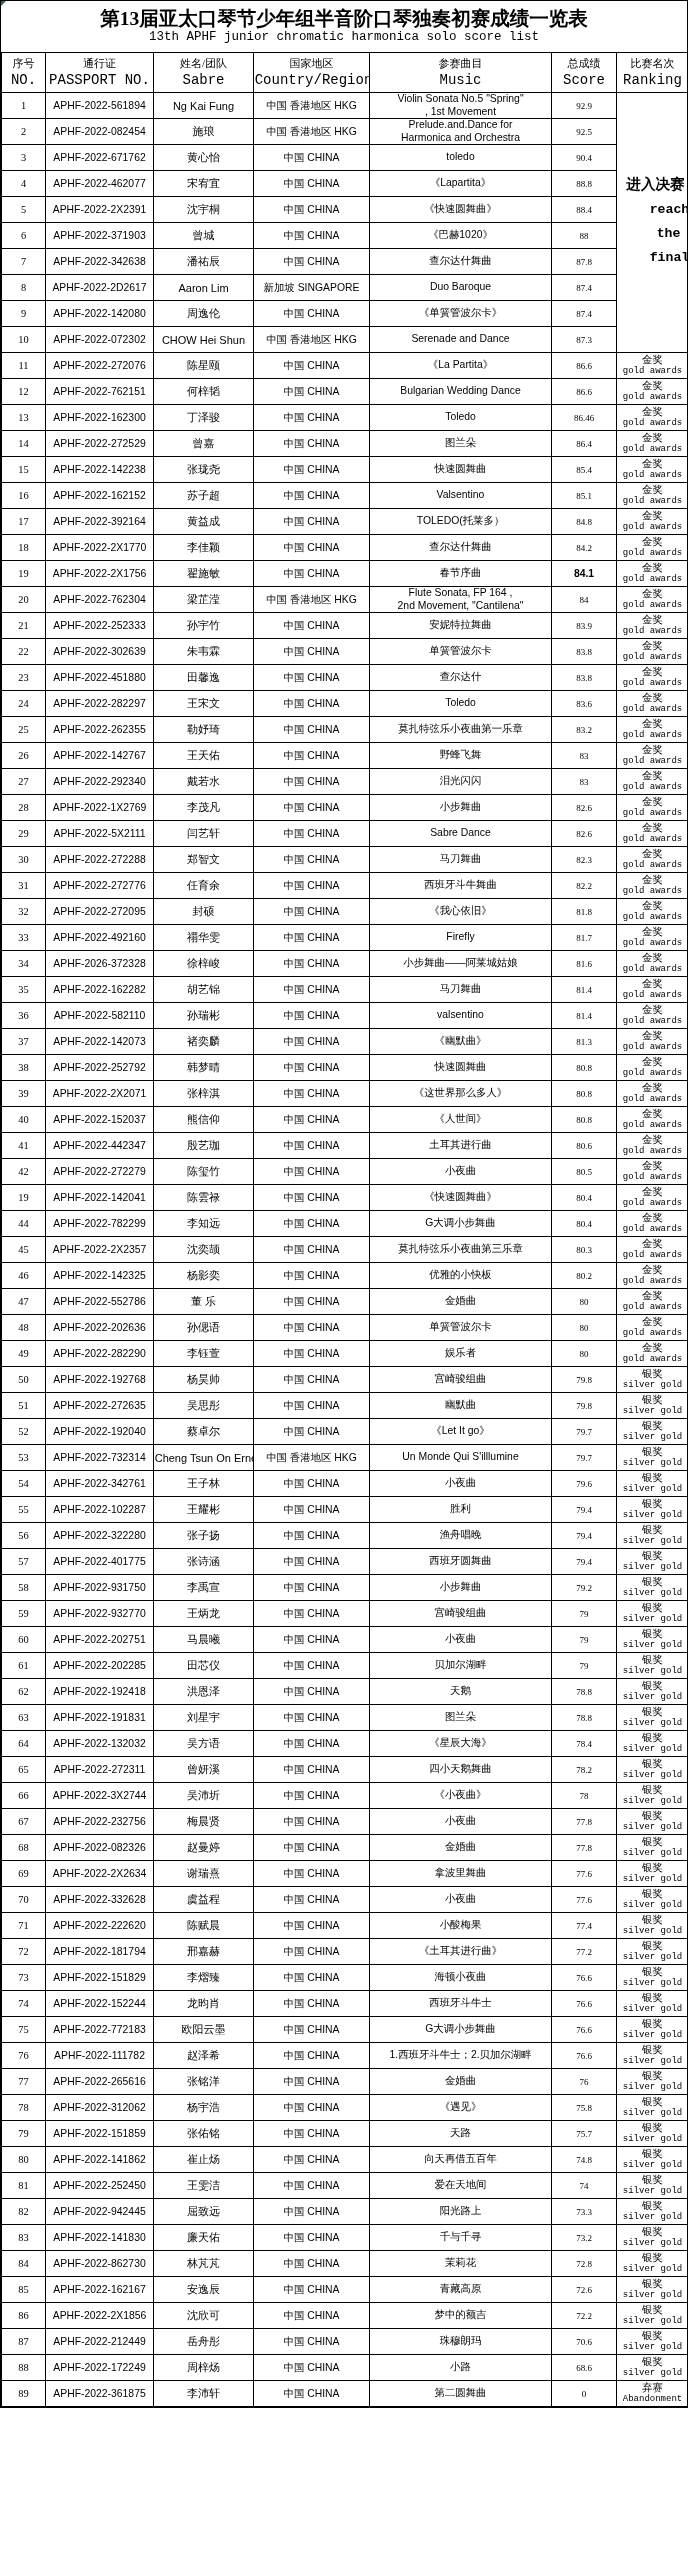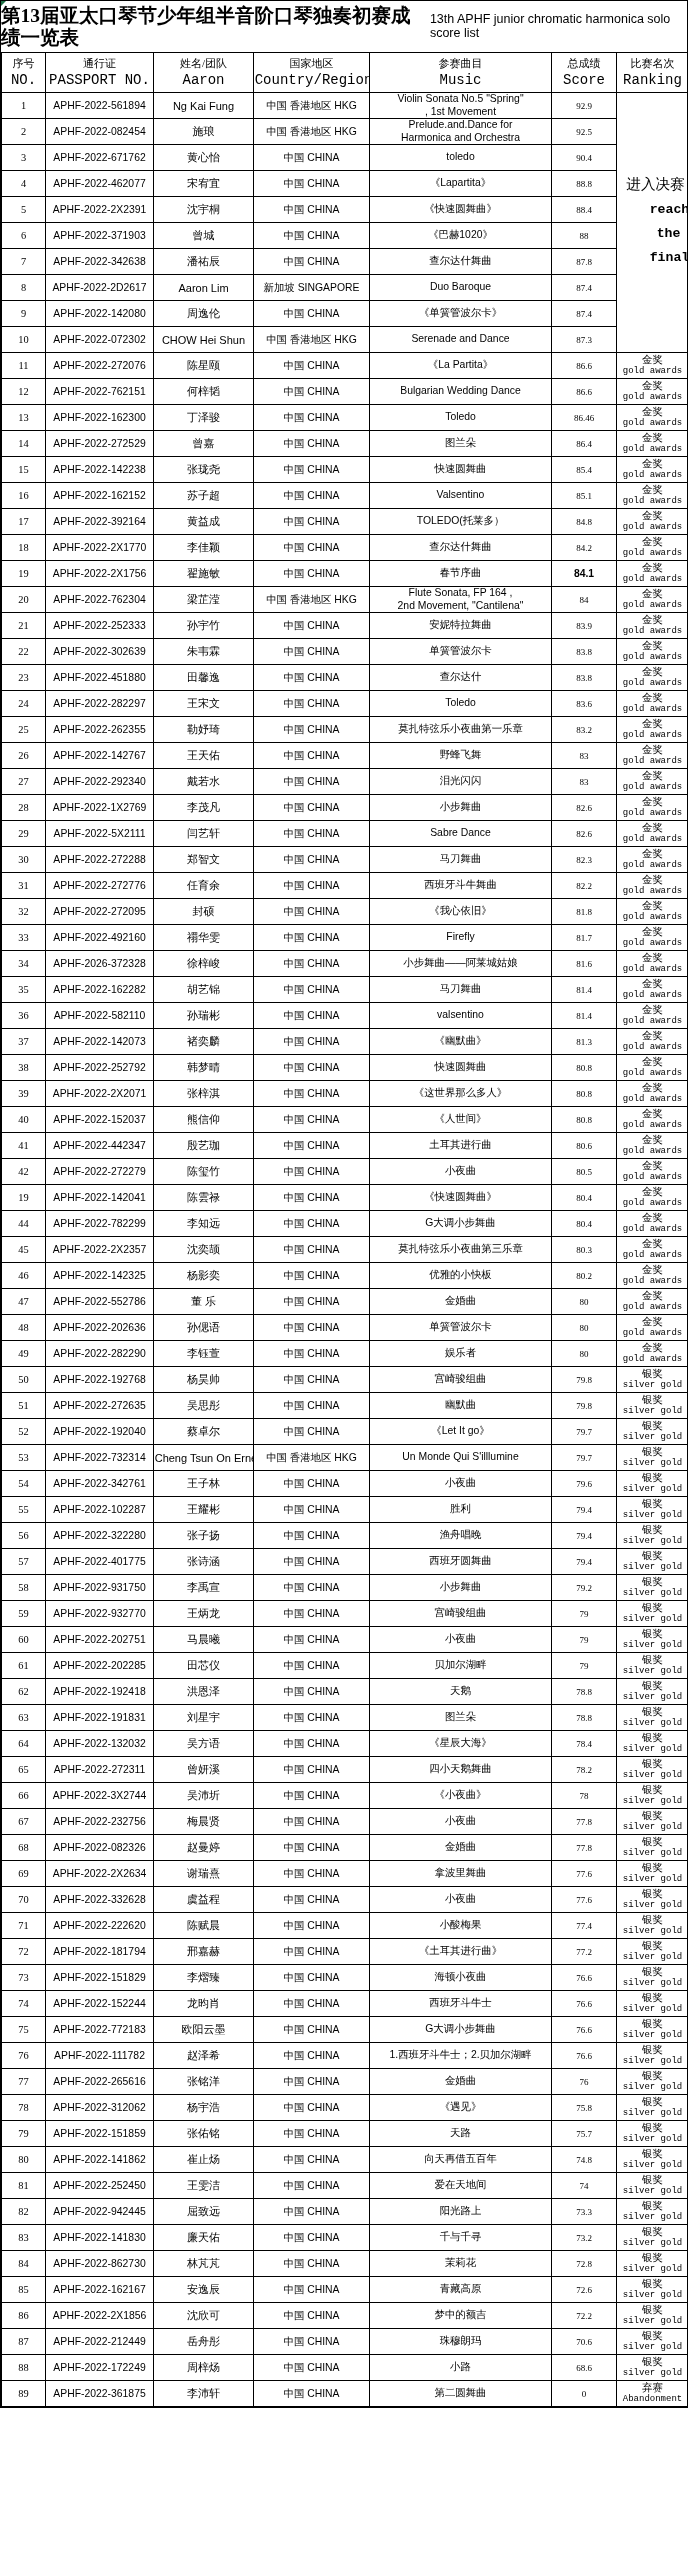--- a/index.html
+++ b/index.html
@@ -1,40 +1,40 @@
 <!DOCTYPE html>
 <html style="font-size:11px"><head>
 <meta charset="utf-8">
 <style>
   html,body{margin:0;padding:0;background:#fff;}
   body{width:688px;font-family:"Liberation Sans","DejaVu Sans",sans-serif;color:#000;}
   .sheet{position:relative;width:688px;box-sizing:border-box;border:1.4px solid #000;background:#fff;}
   .corner{position:absolute;top:0;left:0;width:0;height:0;
           border-top:5.6px solid #1e7145;border-right:5.6px solid transparent;z-index:5;}
-  .title-block{height:51px;display:flex;flex-direction:row;align-items:center;justify-content:center;gap:1.4px;}
+  .title-block{height:51px;display:flex;flex-direction:column;align-items:center;justify-content:center;gap:1.4px;}
   .title-cn{font-family:"Liberation Serif","DejaVu Serif",serif;font-weight:bold;font-size:19.5px;line-height:1.1;}
-  .title-en{font-family:Liberation Sans, sans-serif;font-size:12.5px;line-height:1.1;}
+  .title-en{font-family:Liberation Mono, monospace;font-size:12.5px;line-height:1.1;}
   table{border-collapse:collapse;table-layout:fixed;width:100%;}
   th,td{border:1.4px solid #000;padding:0 0.7px;text-align:center;vertical-align:middle;overflow:hidden;}
   thead th{height:39px;font-weight:normal;}
   .hcn{font-family:"Liberation Serif","DejaVu Serif",serif;font-size:11px;line-height:1.4;}
   .hen{font-family:"Liberation Mono","DejaVu Sans Mono",monospace;font-size:14px;line-height:1.3;}
   tbody td{height:25px;}
   td.c-no{font-family:"Liberation Serif","DejaVu Serif",serif;font-size:10.4px;}
   td.c-passport{font-size:10.4px;white-space:nowrap;}
   td.c-name{font-size:11px;white-space:nowrap;}
   td.c-country{font-size:10.4px;white-space:nowrap;}
   td.c-music{font-size:10.4px;white-space:pre-line;line-height:1.2;}
   td.c-score{font-family:"Liberation Serif","DejaVu Serif",serif;font-size:9px;}
   td.c-score.b{font-family:"Liberation Sans","DejaVu Sans",sans-serif;font-weight:bold;font-size:10.4px;text-align:center;}
   td.c-rank{line-height:1.25;}
   .rk-cn{font-family:"Liberation Serif","DejaVu Serif",serif;font-size:10.4px;}
   .rk-en{font-family:"Liberation Mono","DejaVu Sans Mono",monospace;font-size:9px;}
   td.final-cell{vertical-align:middle;}
-  .final-cn{font-family:"Liberation Serif","DejaVu Serif",serif;font-weight:normal;font-size:14.6px;margin-bottom:4.2px;margin-left:6px;}
+  .final-cn{font-family:"Liberation Serif","DejaVu Serif",serif;font-weight:bold;font-size:14.6px;margin-bottom:4.2px;margin-left:6px;}
   .final-en{font-family:"Liberation Mono","DejaVu Sans Mono",monospace;font-weight:bold;font-size:13.2px;line-height:1.8;padding-left:32px;}
 </style>
 </head>
 <body>
 
 <div class="sheet">
   <div class="corner"></div>
   <div class="title-block">
     <div class="title-cn">第13届亚太口琴节少年组半音阶口琴独奏初赛成绩一览表</div>
     <div class="title-en">13th APHF junior chromatic harmonica solo score list</div>
@@ -54,21 +54,21 @@
           <th>
             <div class="hcn">序号</div>
             <div class="hen">NO.</div>
           </th>
           <th>
             <div class="hcn">通行证</div>
             <div class="hen">PASSPORT NO.</div>
           </th>
           <th>
             <div class="hcn">姓名/团队</div>
-            <div class="hen">Aaron</div>
+            <div class="hen">Sabre</div>
           </th>
           <th>
             <div class="hcn">国家地区</div>
             <div class="hen">Country/Region</div>
           </th>
           <th>
             <div class="hcn">参赛曲目</div>
             <div class="hen">Music</div>
           </th>
           <th>

